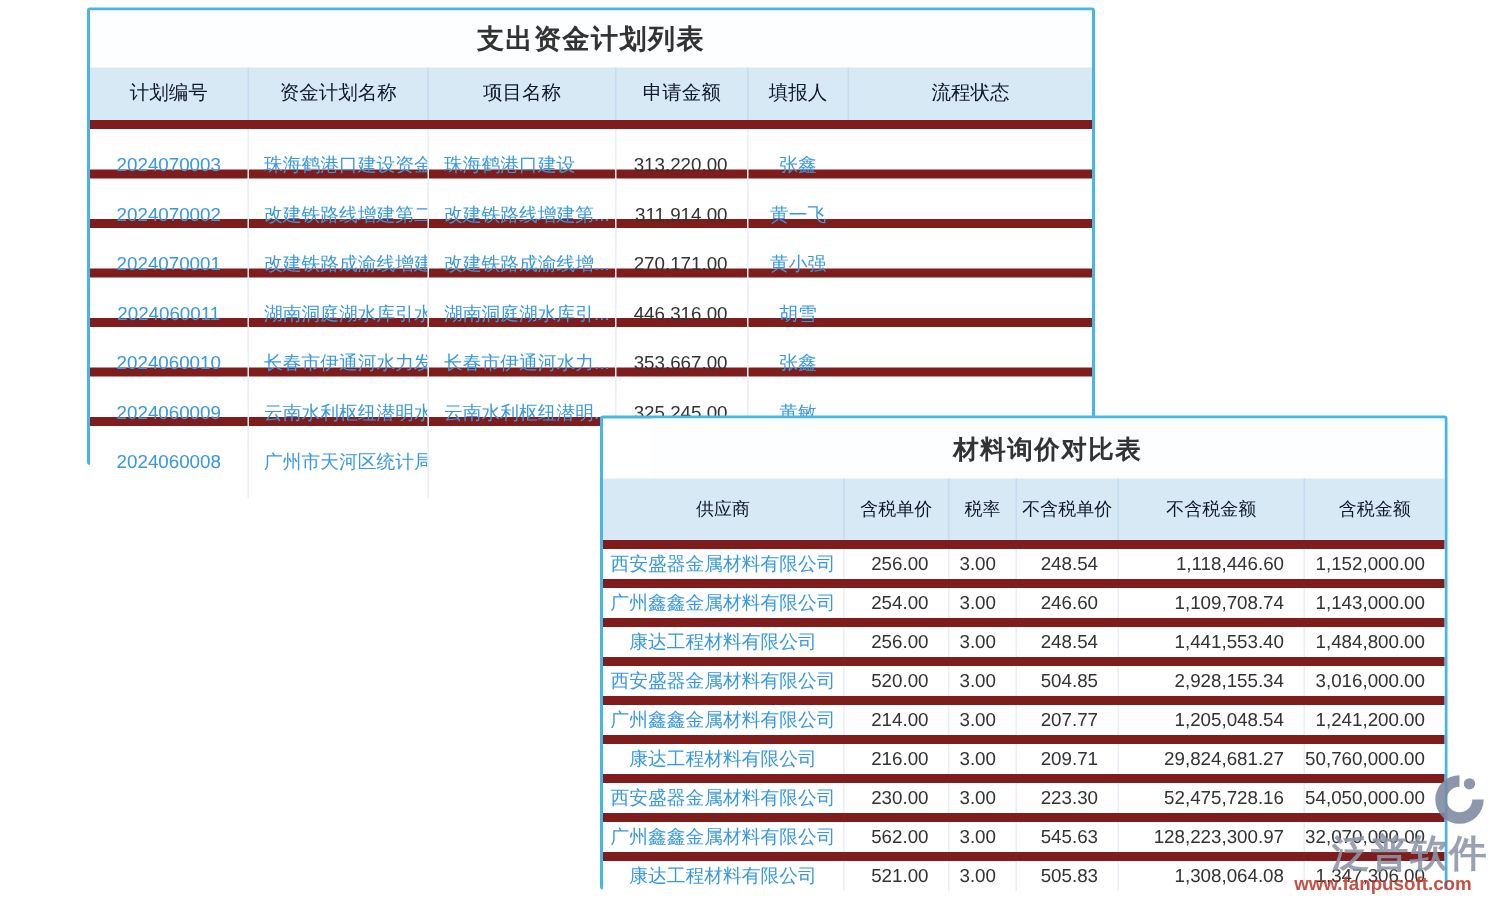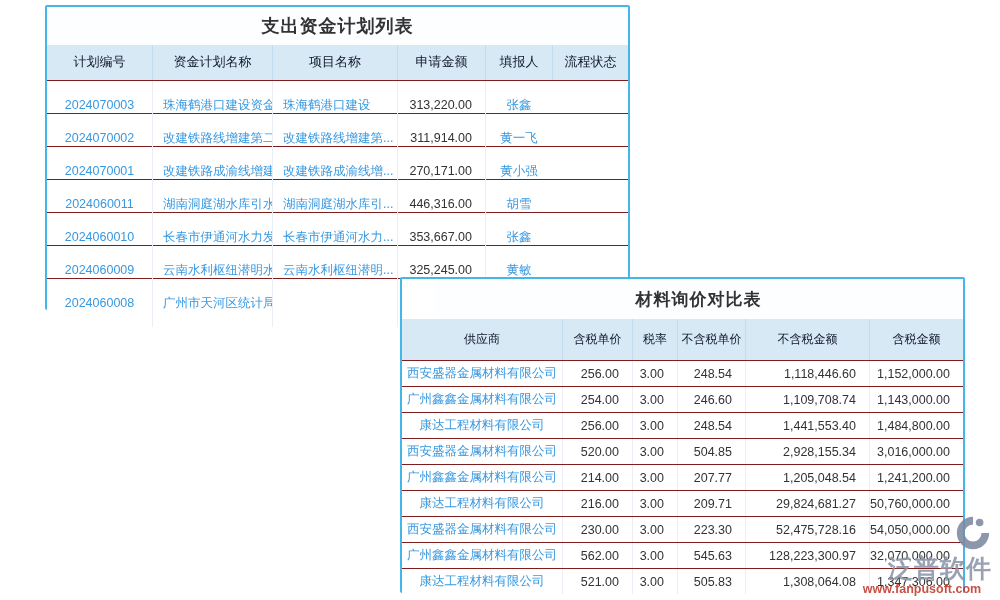--- a/index.html
+++ b/index.html
@@ -4,21 +4,21 @@
 <style>
   * { margin:0; padding:0; box-sizing:border-box; }
   html,body { width:1000px; height:600px; background:#fff; }
   body { font-family:"Liberation Sans","DejaVu Sans",sans-serif; position:relative; overflow:hidden; }
 
   .card {
     position:absolute; background:#fff;
     border:2px solid #45b6e8;
     border-radius:2px;
   }
-  #plan-card  { left:45px; top:5px;  width:585px; height:305px; z-index:1; }
+  #plan-card  { left:58px; top:5px;  width:672px; height:305px; z-index:1; }
   #quote-card { left:400px; top:277px; width:565px; height:316px; z-index:2; }
 
   .card-title {
     display:flex; align-items:center; justify-content:center;
     font-weight:bold; color:#333; background:#fdfeff;
     letter-spacing:1px;
   }
   #plan-card  .card-title { height:38px; font-size:18px; }
   #quote-card .card-title { height:40px; font-size:17px;margin-left:32px; }
 
@@ -28,21 +28,21 @@
 
   #plan-card  .thead { height:35px; font-size:13px; }
   #quote-card .thead { height:41px; font-size:12px; }
 
   .th {
     display:flex; align-items:center; justify-content:center; text-align:center;
     border-left:1px solid #c3dcef; line-height:1.15; padding:0 2px;
   }
   .th:first-child { border-left:none; }
 
-  .row { background:#fff; border-top:1px solid #7f1d1d; }
+  .row { background:#fff; border-top:6px solid #7f1d1d; }
   #plan-card  .row { height:33px; font-size:12.5px; }
   #quote-card .row { height:26px; font-size:12.5px; }
 
   .cell {
     display:flex; align-items:center; overflow:hidden; white-space:nowrap;
     border-left:1px solid #e9eff4; padding:0 8px; color:#333;
   }
   .cell:first-child { border-left:none; }
   .cell.center { justify-content:center; }
   .cell.right  { justify-content:flex-end; padding-right:13px; }

